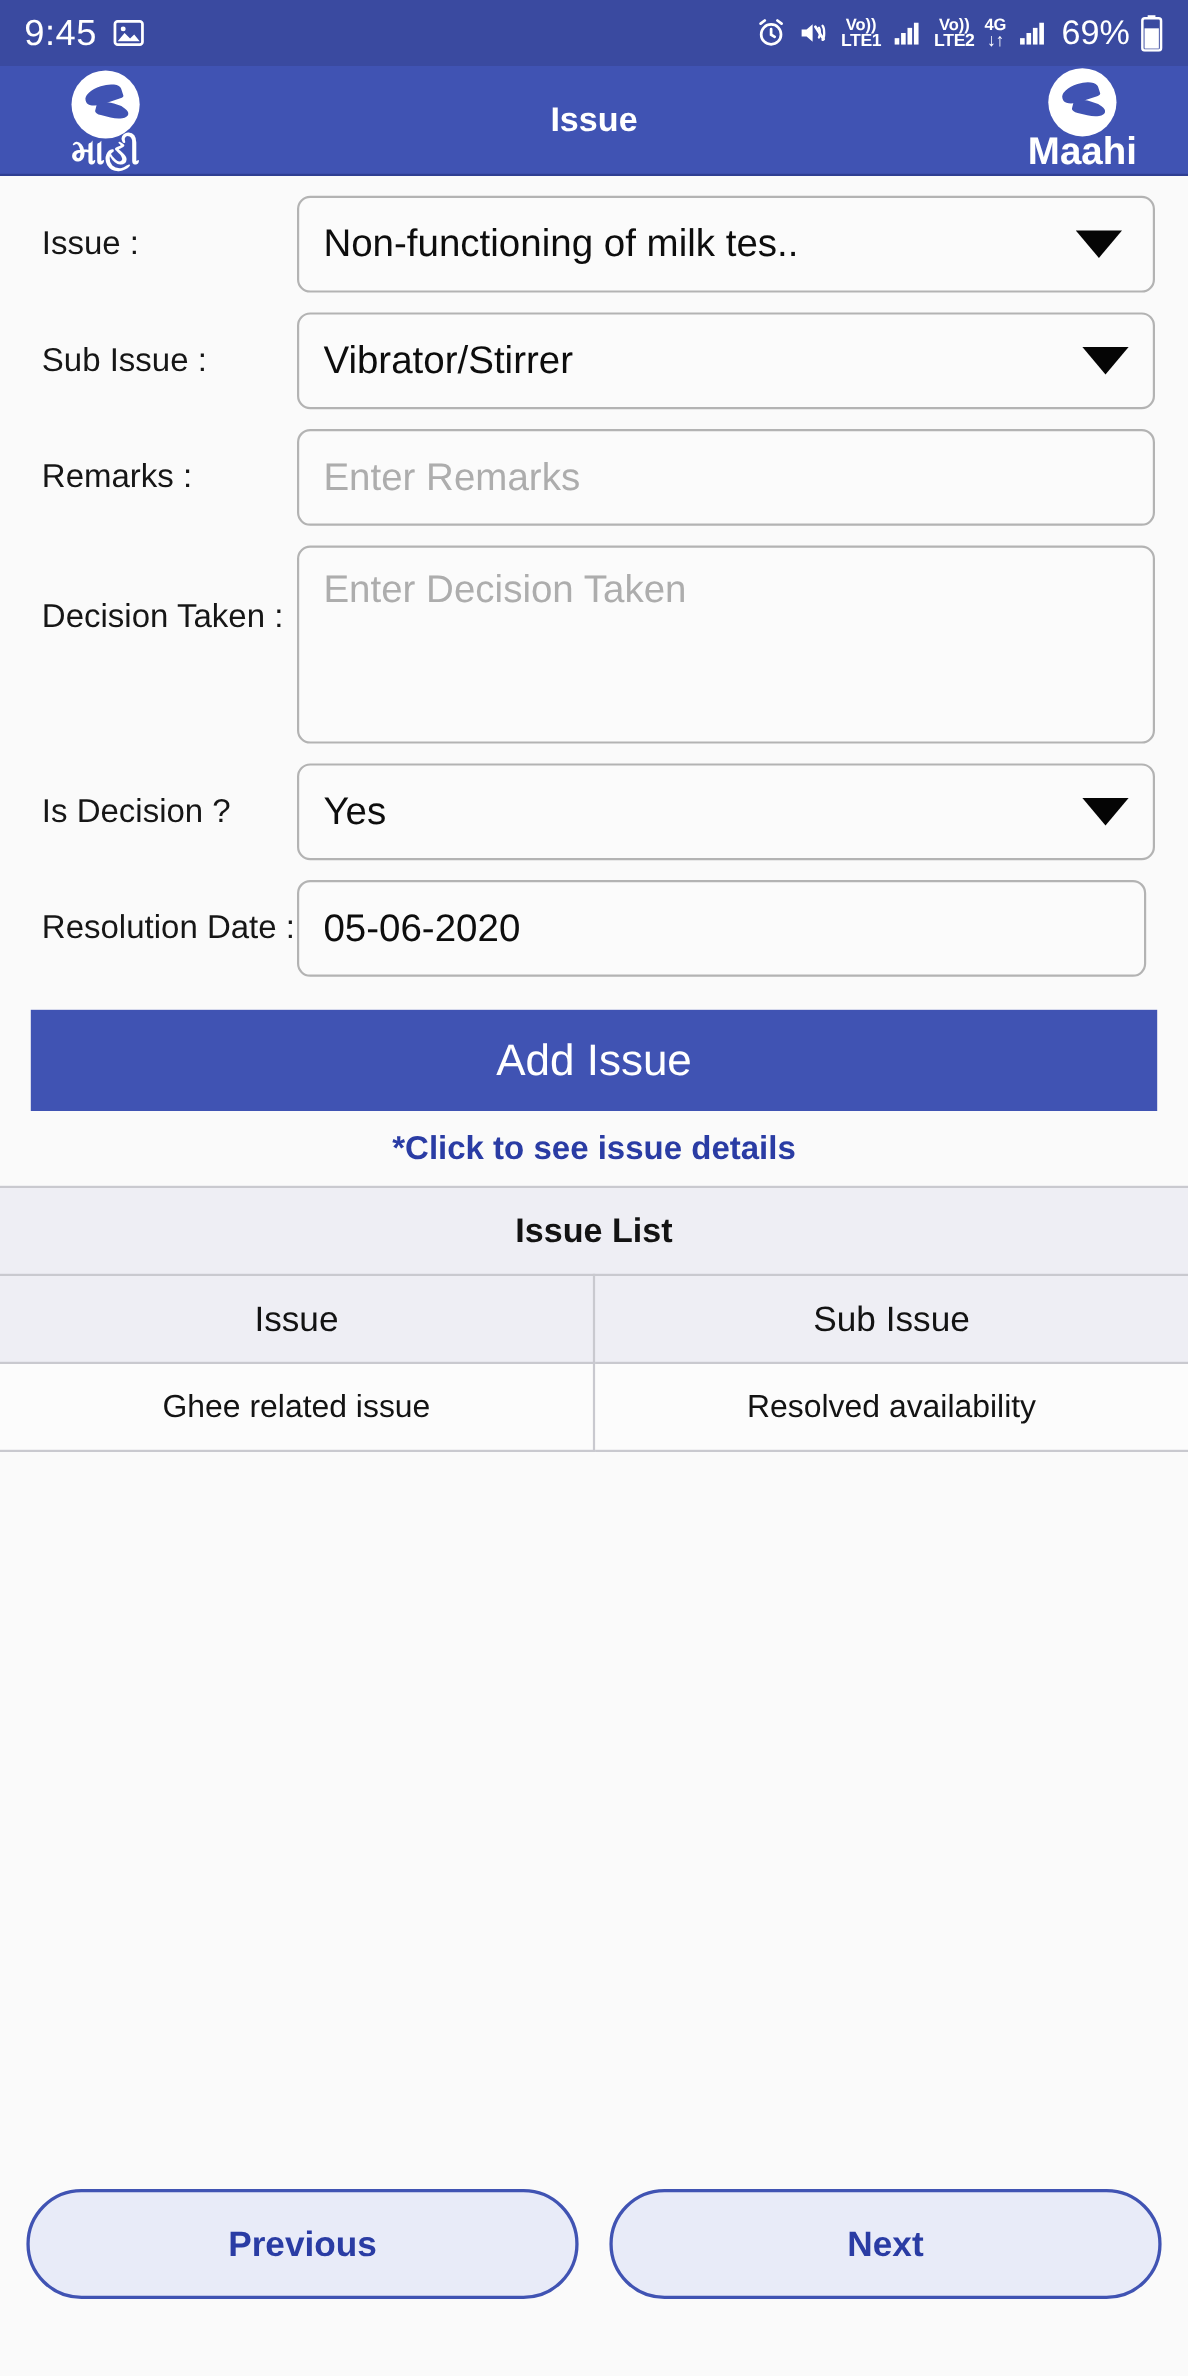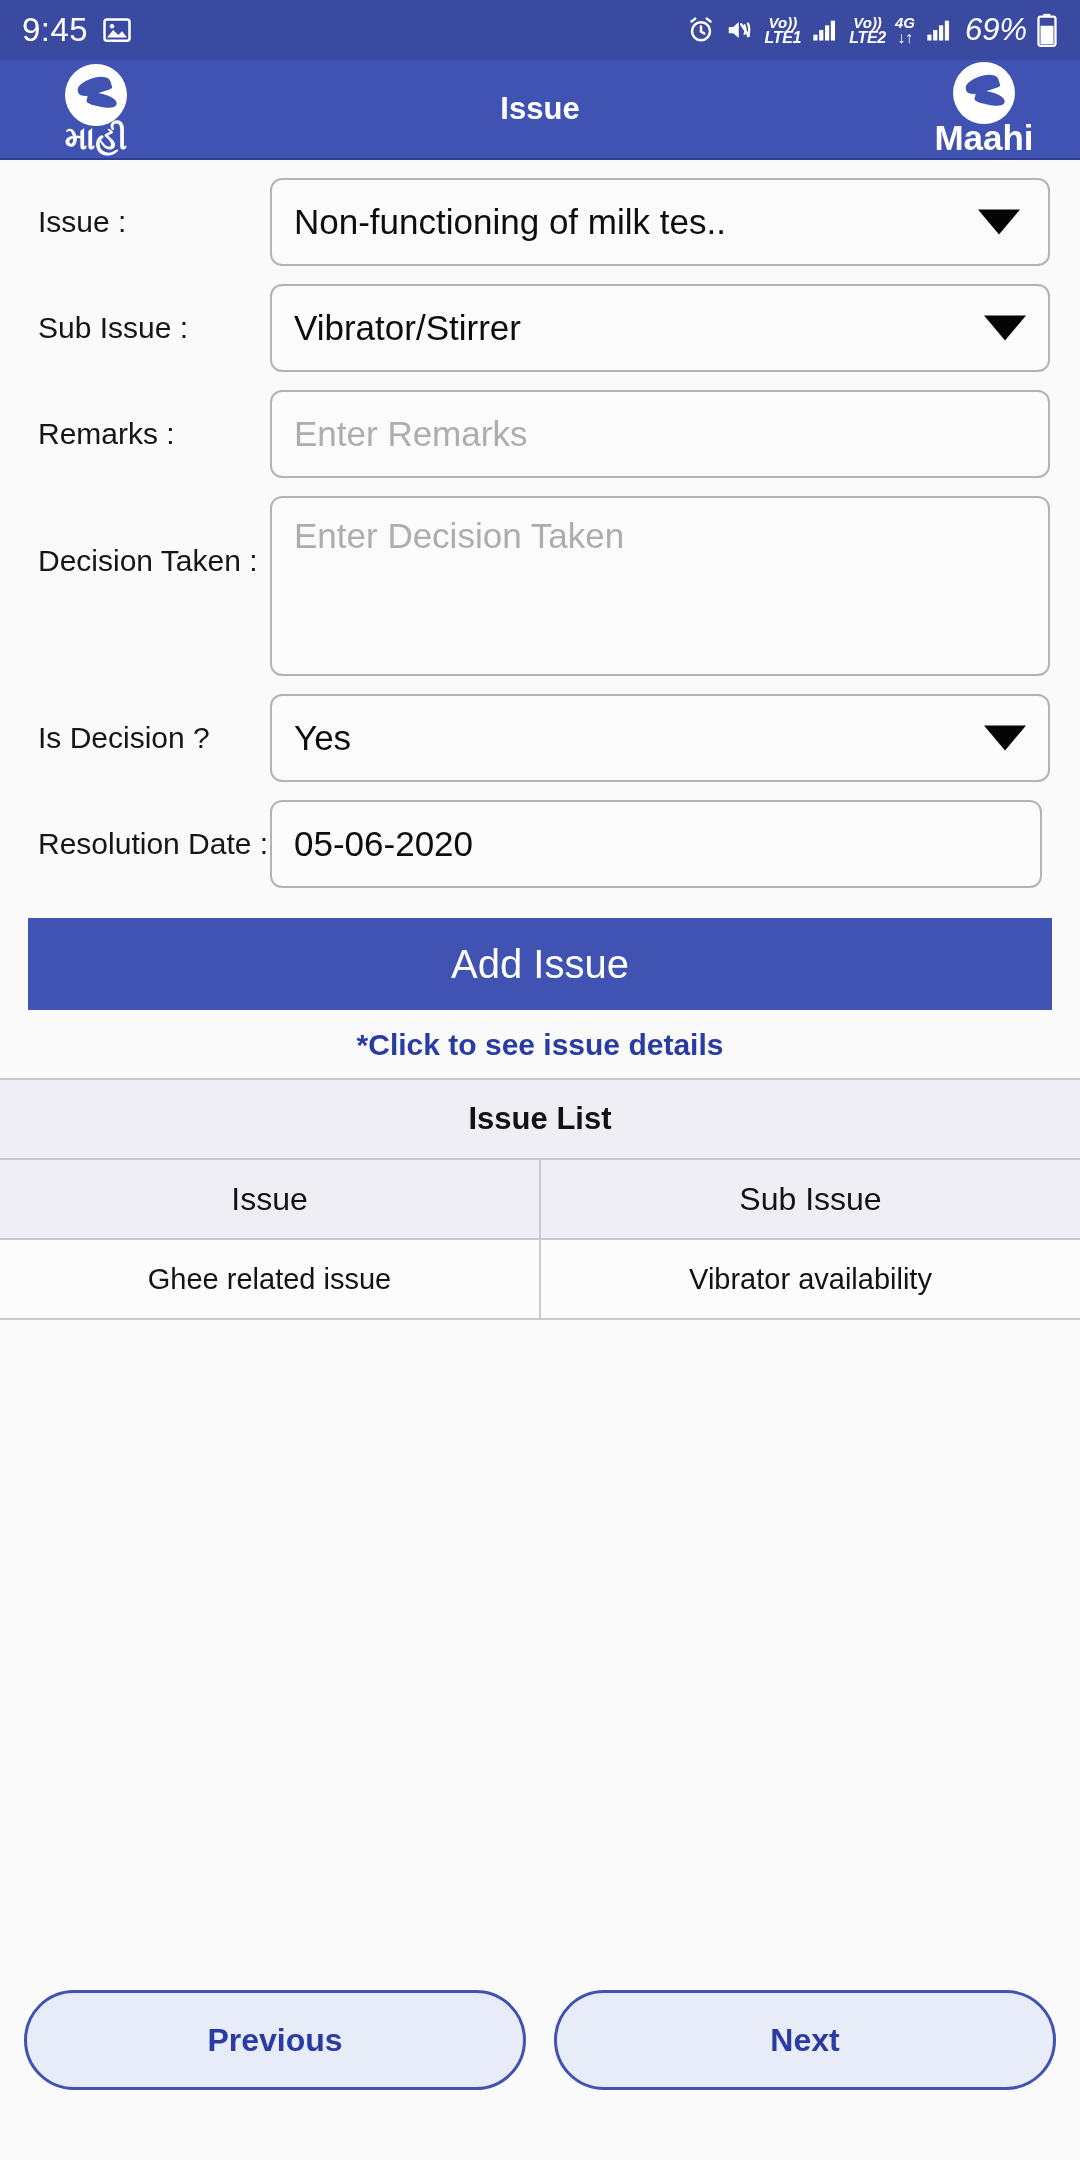--- a/index.html
+++ b/index.html
@@ -31,21 +31,20 @@
     padding: 0 22px;
     flex: 0 0 60px;
   }
   .sb-left { display: flex; align-items: center; gap: 14px; }
   .sb-time { font-size: 33px; font-weight: 400; letter-spacing: 0.5px; }
   .sb-right {
     margin-left: auto;
     display: flex;
     align-items: center;
     gap: 9px;
-    font-style: italic;
   }
   .sb-icon { display: flex; align-items: center; justify-content: center; }
   .sb-dual { display: flex; flex-direction: column; align-items: center; line-height: 1; }
   .sb-dual .top { font-size: 15px; font-weight: 700; }
   .sb-dual .bot { font-size: 16px; font-weight: 700; letter-spacing: -0.3px; }
   .sb-batt-text { font-size: 31px; font-weight: 400; margin-left: 2px; }
 
   
   .appbar {
     height: 100px;
@@ -410,21 +409,21 @@
     <tbody>
       <tr>
         <td class="title-cell" colspan="2">Issue List</td>
       </tr>
       <tr>
         <td class="head-cell col-left">Issue</td>
         <td class="head-cell">Sub Issue</td>
       </tr>
       <tr>
         <td class="body-cell col-left">Ghee related issue</td>
-        <td class="body-cell">Vibrator availability</td>
+        <td class="body-cell">Resolved availability</td>
       </tr>
     </tbody>
   </table>
 
   <div class="spacer"></div>
 
   <div class="navrow">
     <button class="navbtn">Previous</button>
     <button class="navbtn">Next</button>
   </div>

